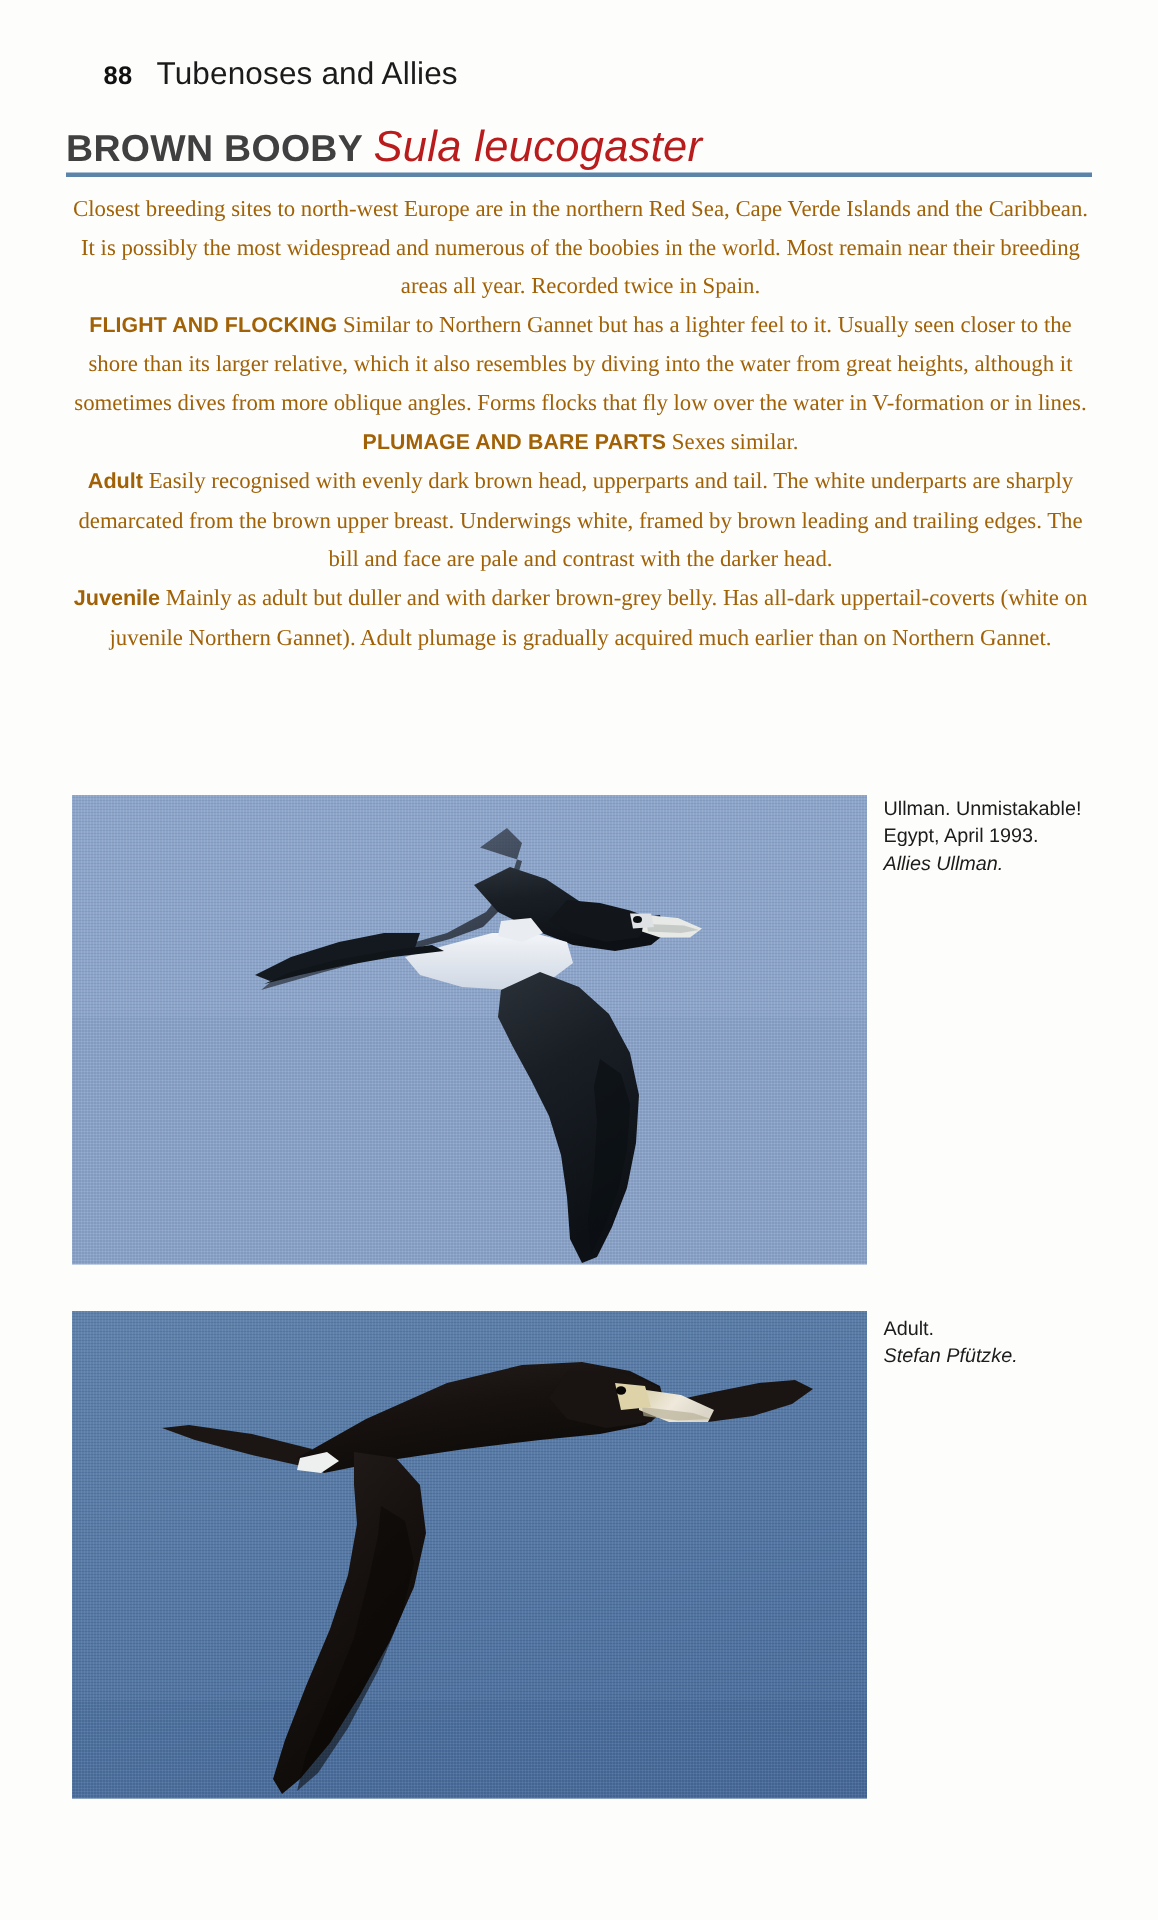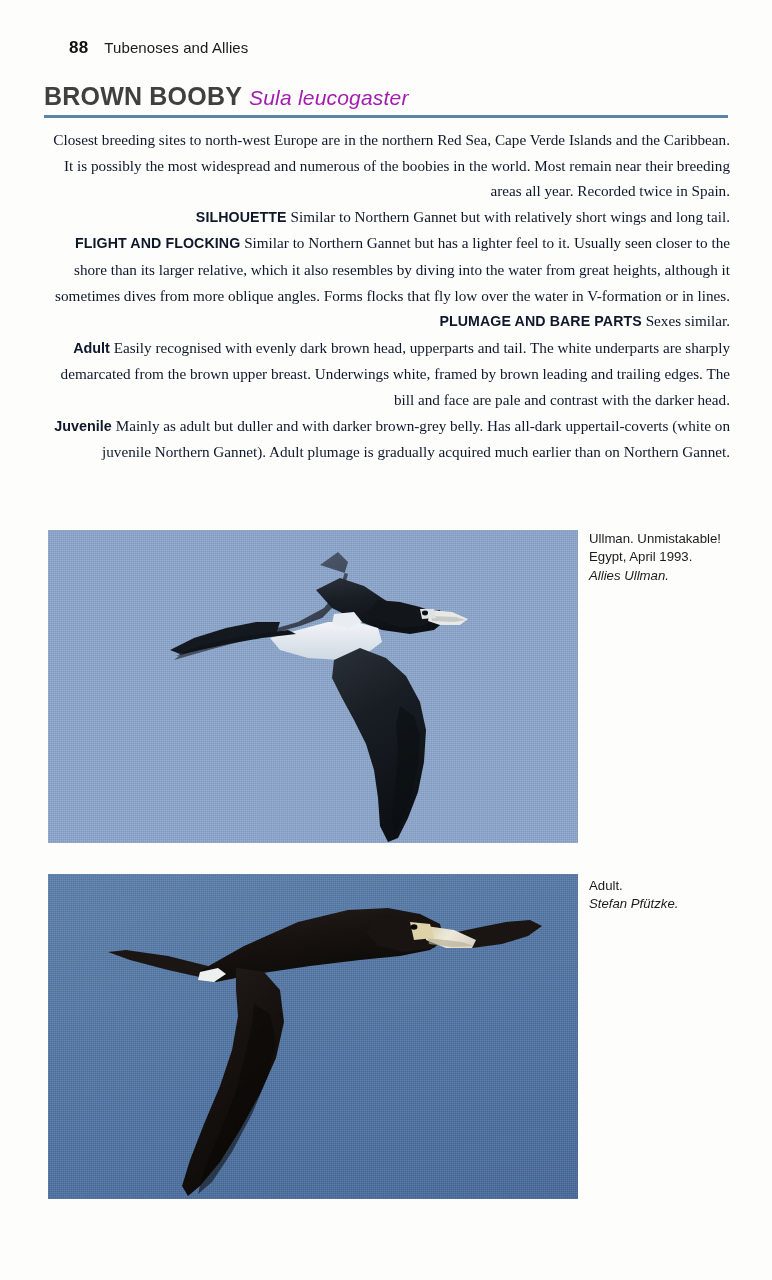--- a/index.html
+++ b/index.html
@@ -28,21 +28,21 @@
     font-family: "Liberation Sans", "DejaVu Sans", sans-serif;
     margin-left: 25px;
   }
   .folio {
     font-size: 17px;
     font-weight: bold;
     letter-spacing: 0.2px;
     color: #111;
   }
   .head-title {
-    font-size: 15px;
+    font-size: 21px;
     font-weight: normal;
     color: #1b1b1b;
     letter-spacing: 0.1px;
   }
 
   
   .species-heading {
     position: absolute;
     left: 44px;
     top: 82px;
@@ -50,46 +50,46 @@
     white-space: nowrap;
     font-family: "Liberation Sans", "DejaVu Sans", sans-serif;
   }
   .species-common {
     font-size: 25px;
     font-weight: bold;
     letter-spacing: 0.2px;
     color: #404040;
   }
   .species-latin {
-    font-size: 21px;
+    font-size: 29px;
     font-style: italic;
     font-weight: normal;
     letter-spacing: 0.2px;
-    color: #a21caf;
+    color: #b91c1c;
     margin-left: 7px;
   }
   .rule {
     position: absolute;
     left: 44px;
     top: 115px;
     width: 684px;
     height: 2.5px;
     background: #5b84a8;
   }
 
   
   .body-text {
     position: absolute;
     left: 44px;
     top: 127px;
     width: 686px;
     font-size: 15.2px;
     line-height: 25.6px;
-    text-align: right;
-    color: #0f172a;
+    text-align: center;
+    color: #a16207;
   }
   .body-text p {
     margin: 0 0 0 0;
   }
   .para-gap {
     margin-top: 7px !important;
   }
   .lbl-caps {
     font-family: "Liberation Sans", "DejaVu Sans", sans-serif;
     font-weight: bold;
@@ -175,21 +175,20 @@
   <div class="species-heading">
     <span class="species-common">BROWN BOOBY</span><span class="species-latin">Sula leucogaster</span>
   </div>
   <div class="rule"></div>
 
   <div class="body-text">
 
     <p><span>Closest breeding sites to north-west Europe are in the northern Red Sea, Cape Verde Islands and the Caribbean. It is possibly the most widespread and numerous of the boobies in the world. Most remain near their breeding areas all year. Recorded twice in Spain.</span></p>
 
 
-    <p><span class="lbl-caps">SILHOUETTE</span> <span>Similar to Northern Gannet but with relatively short wings and long tail.</span></p>
 
     <p><span class="lbl-caps">FLIGHT AND FLOCKING</span> <span>Similar to Northern Gannet but has a lighter feel to it. Usually seen closer to the shore than its larger relative, which it also resembles by diving into the water from great heights, although it sometimes dives from more oblique angles. Forms flocks that fly low over the water in V-formation or in lines.</span></p>
 
     <p><span class="lbl-caps">PLUMAGE AND BARE PARTS</span> <span>Sexes similar.</span></p>
 
     <p><span class="lbl-word">Adult</span> <span>Easily recognised with evenly dark brown head, upperparts and tail. The white underparts are sharply demarcated from the brown upper breast. Underwings white, framed by brown leading and trailing edges. The bill and face are pale and contrast with the darker head.</span></p>
 
     <p><span class="lbl-word">Juvenile</span> <span>Mainly as adult but duller and with darker brown-grey belly. Has all-dark uppertail-coverts (white on juvenile Northern Gannet). Adult plumage is gradually acquired much earlier than on Northern Gannet.</span></p>
 
   </div>

